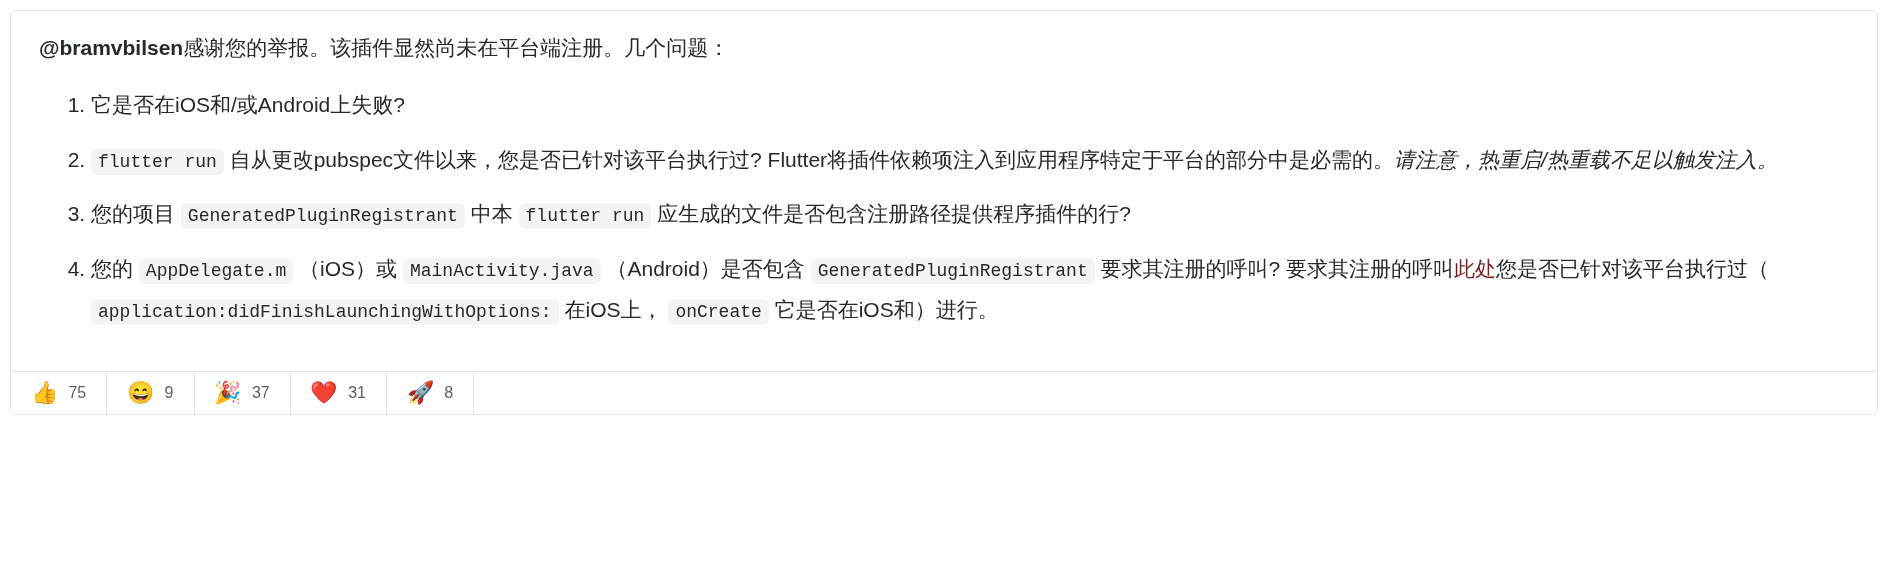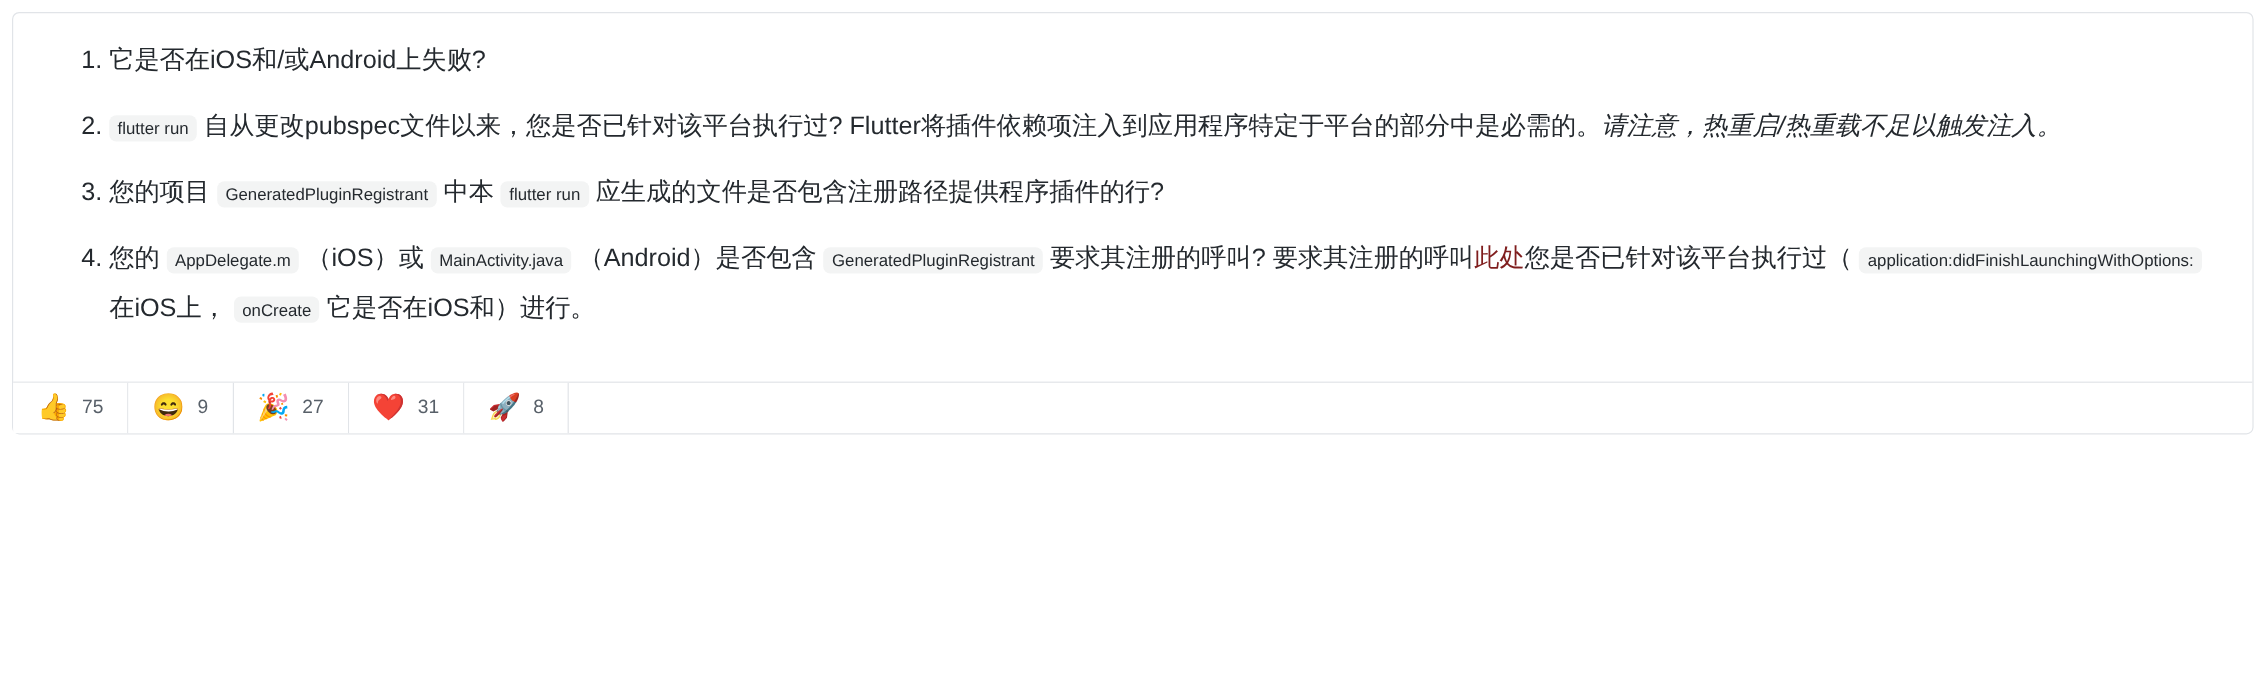--- a/index.html
+++ b/index.html
@@ -35,25 +35,25 @@
       list-style-position: outside;
     }
     ol.question-list li {
       margin-bottom: 14px;
       line-height: 1.95;
     }
     ol.question-list li::marker {
       color: #24292e;
     }
     code {
-      font-family: Liberation Sans, sans-serif;
+      font-family: Liberation Mono, monospace;
       background: rgba(27, 31, 35, 0.05);
       border-radius: 6px;
       padding: 3px 7px;
-      font-size: 14px;
+      font-size: 18px;
       text-align: right;
     }
     em {
       font-style: italic;
     }
     a.link {
       color: #7f1d1d;
       text-decoration: none;
       margin-top: 37px;
     }
@@ -81,20 +81,23 @@
     .reaction-count {
       color: #586069;
       font-size: 16px;
     }
   </style>
 </head>
 <body>
 
 <div class="comment-container">
   <div class="comment-body">
+    <p class="intro-line">
+      <span class="mention">@bramvbilsen</span><span>感谢您的举报。该插件显然尚未在平台端注册。几个问题：</span>
+    </p>
     <ol class="question-list">
       <li>
         <span>它是否在iOS和/或Android上失败?</span>
       </li>
       <li>
         <code>flutter run</code><span> 自从更改pubspec文件以来，您是否已针对该平台执行过? Flutter将插件依赖项注入到应用程序特定于平台的部分中是必需的。</span><em>请注意，热重启/热重载不足以触发注入。</em>
       </li>
       <li>
         <span>您的项目 </span><code>GeneratedPluginRegistrant</code><span> 中本 </span><code>flutter run</code><span> 应生成的文件是否包含注册路径提供程序插件的行?</span>
       </li>
@@ -107,21 +110,21 @@
     <button class="reaction-button">
       <span class="reaction-emoji">👍</span>
       <span class="reaction-count">75</span>
     </button>
     <button class="reaction-button">
       <span class="reaction-emoji">😄</span>
       <span class="reaction-count">9</span>
     </button>
     <button class="reaction-button">
       <span class="reaction-emoji">🎉</span>
-      <span class="reaction-count">27</span>
+      <span class="reaction-count">37</span>
     </button>
     <button class="reaction-button">
       <span class="reaction-emoji">❤️</span>
       <span class="reaction-count">31</span>
     </button>
     <button class="reaction-button">
       <span class="reaction-emoji">🚀</span>
       <span class="reaction-count">8</span>
     </button>
   </div>

